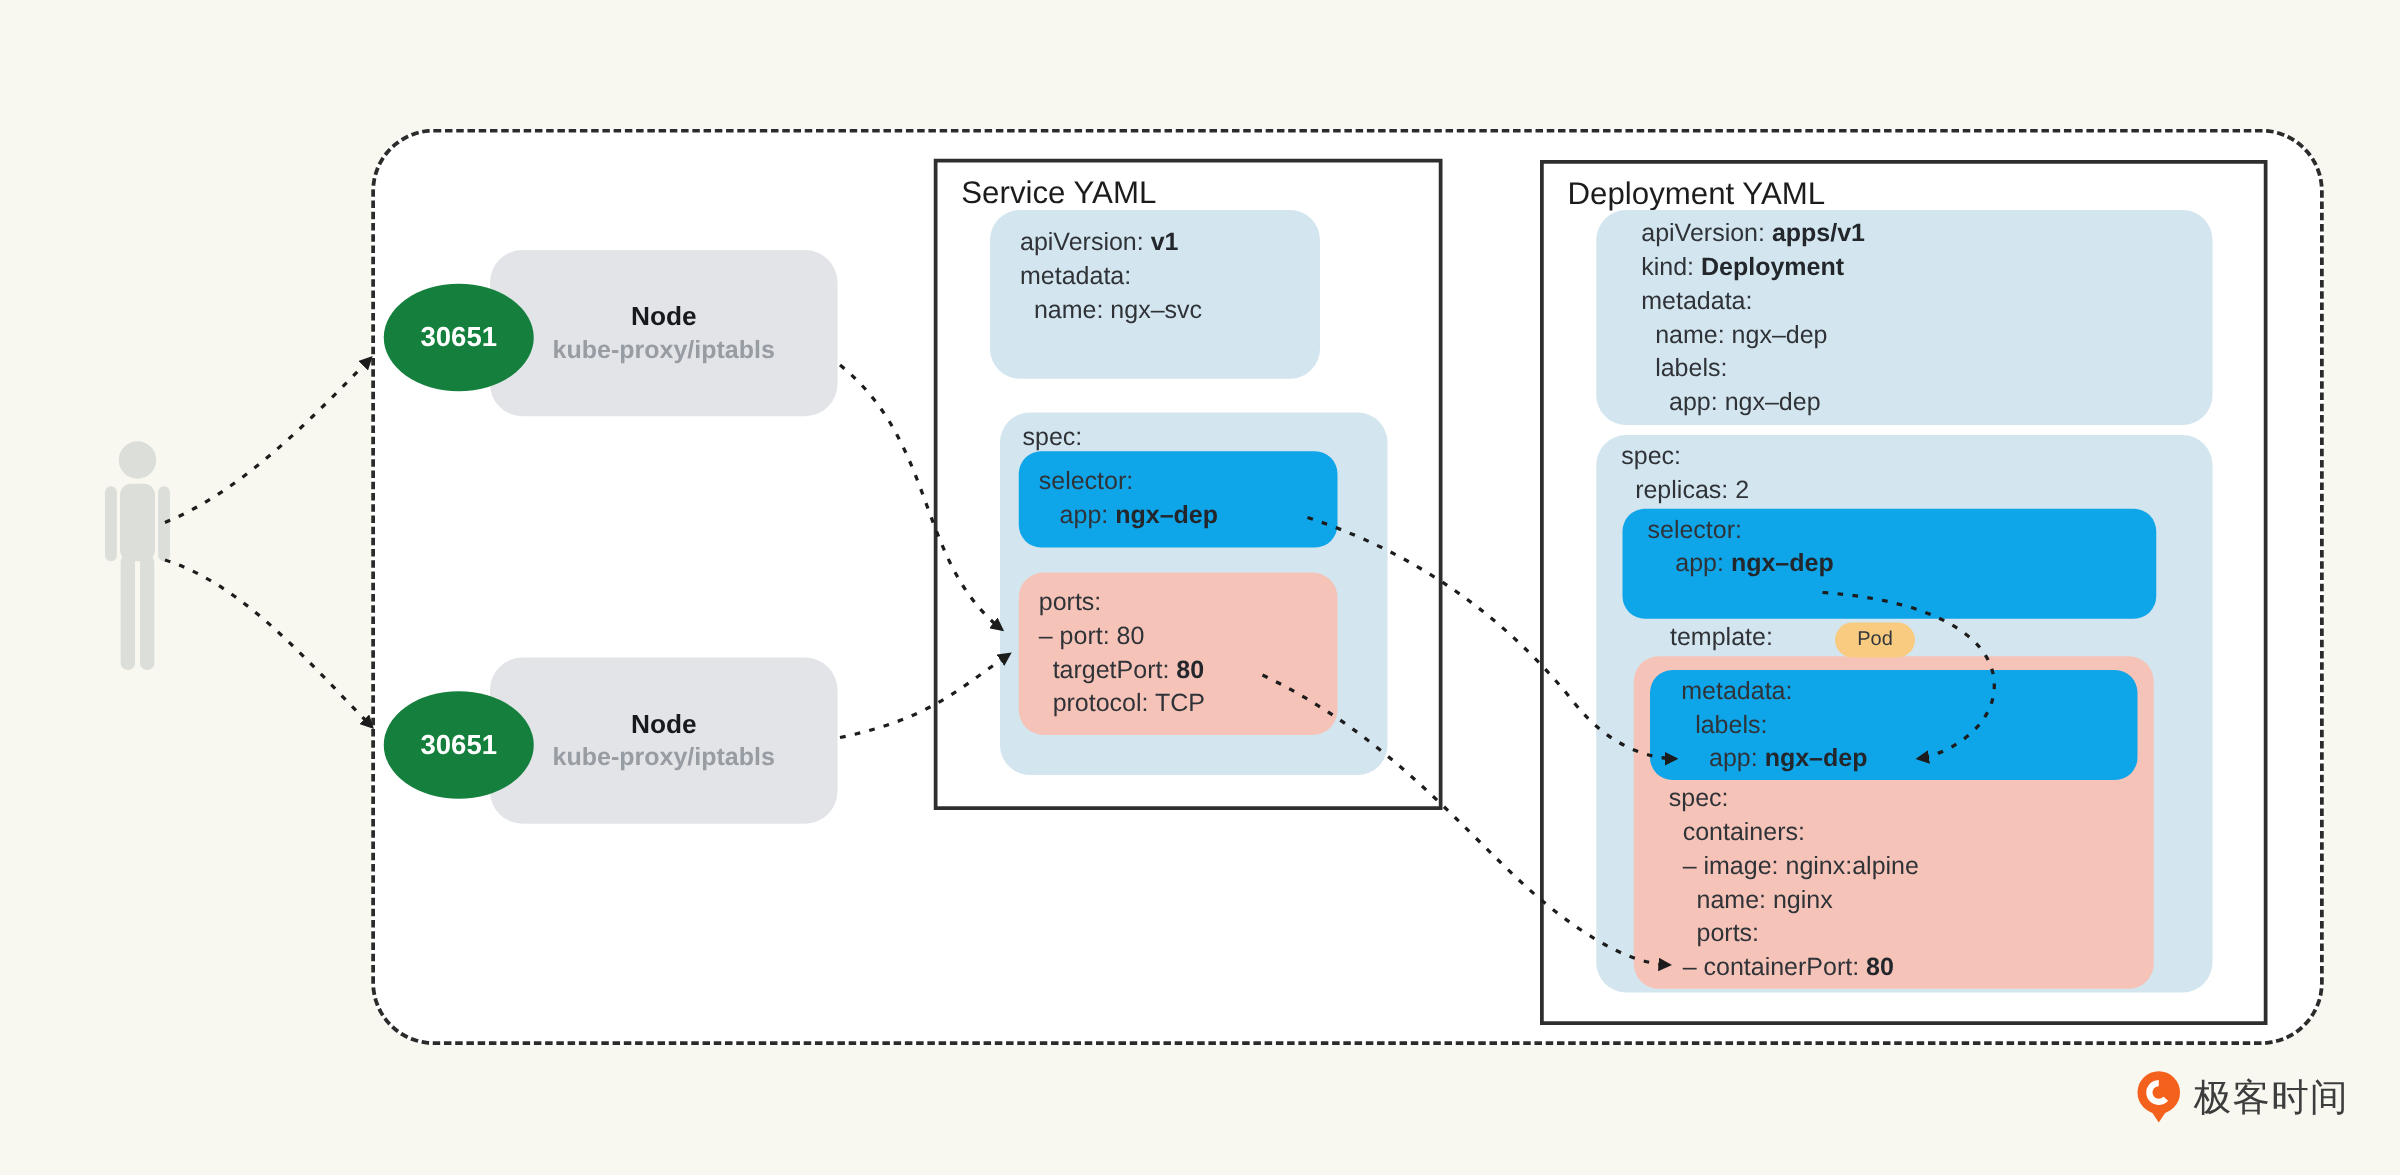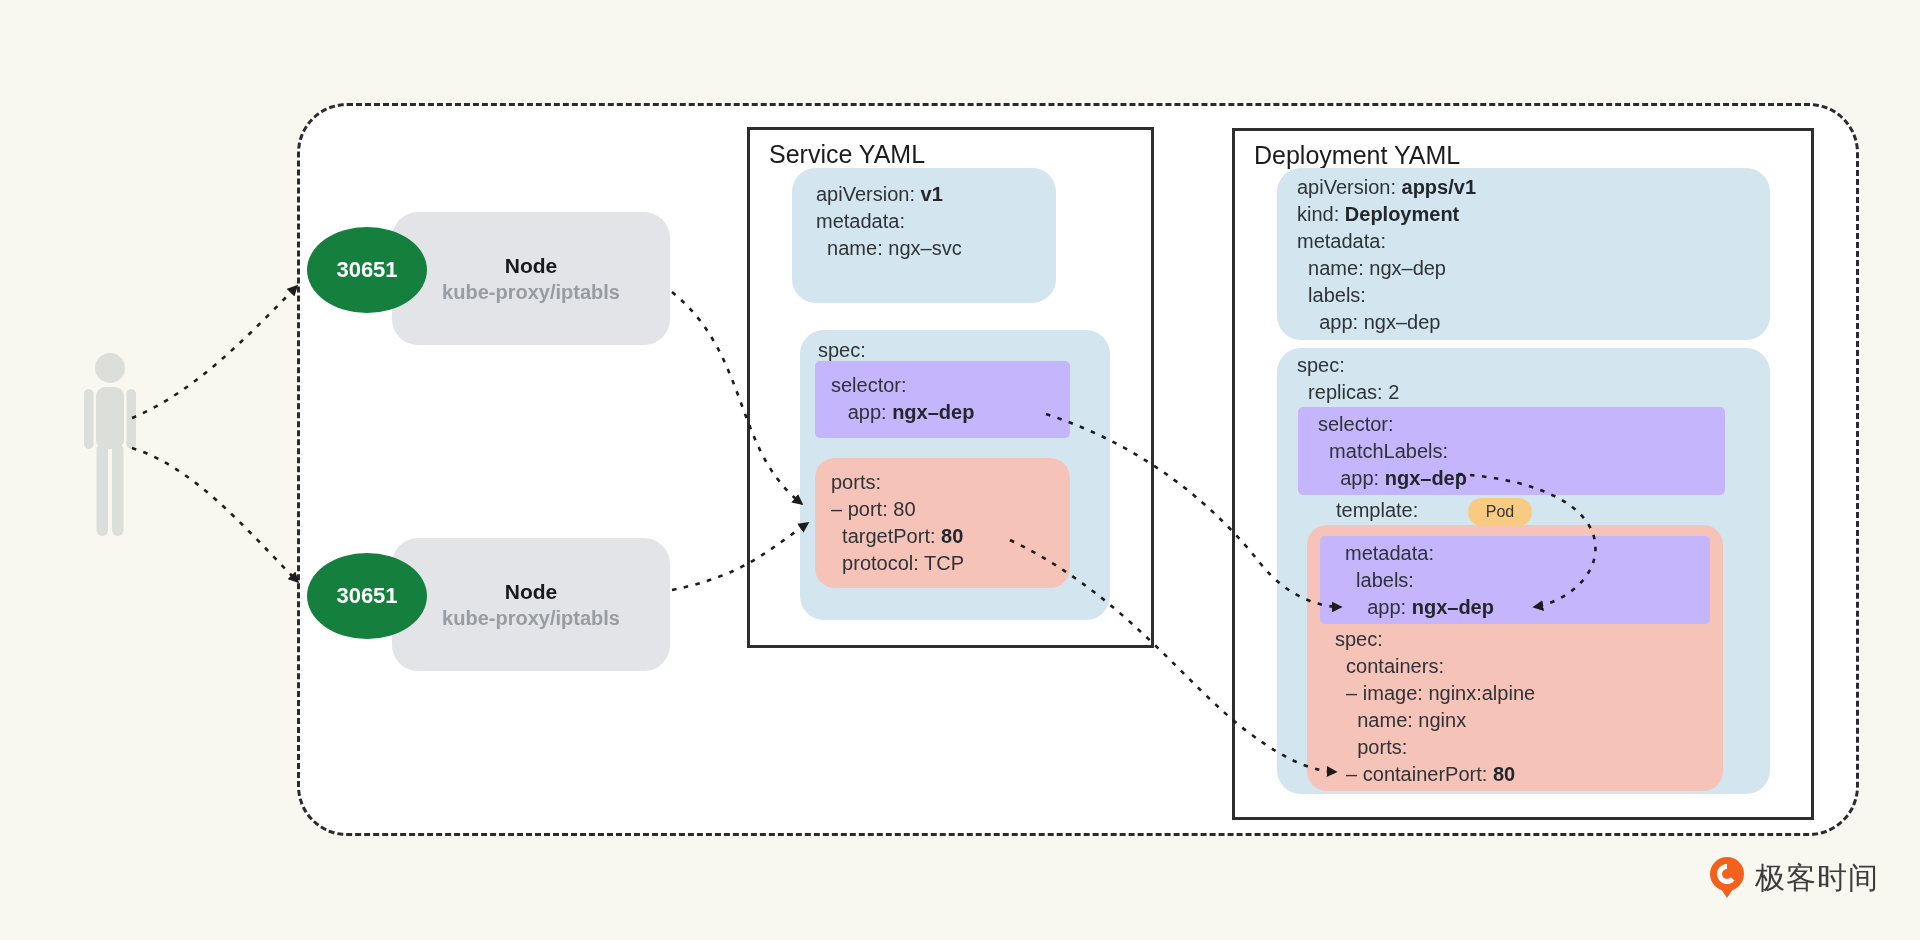--- a/index.html
+++ b/index.html
@@ -11,35 +11,35 @@
   }
   .abs{position:absolute;}
   
   #cluster-boundary{
     left:297px;top:103px;width:1556px;height:727px;
     background:#FFFFFF;border:3px dashed #2b2b2b;border-radius:50px;
   }
   
   .node-box{
     width:278px;height:133px;background:#E2E4E8;border-radius:26px;
-    display:flex;flex-direction:column;align-items:center;justify-content:center;gap:3px;margin-top:12px;
+    display:flex;flex-direction:column;align-items:center;justify-content:center;gap:3px;
   }
   .node-title{font-size:21px;font-weight:bold;color:#17191C;}
   .node-sub{font-size:20px;font-weight:bold;color:#989CA3;}
   .port-ellipse{
     width:120px;height:86px;background:#15803d;border-radius:50%;
     display:flex;align-items:center;justify-content:center;
     color:#fff;font-size:22px;font-weight:bold;z-index:5;
   }
   
   .panel{border:3px solid #2e2e2e;background:transparent;}
   .panel-title{font-size:25px;color:#1c1c1c;}
   
   .blue{background:#D3E5EE;border-radius:24px;}
-  .orange{background:#c4b5fd;border-radius:5px;}
+  .orange{background:#0ea5e9;border-radius:18px;}
   .pink{background:#F6C3B8;border-radius:20px;}
   .yline{white-space:pre;font-size:20px;line-height:27px;color:#2F3338;}
   .yline b{font-weight:bold;color:#23272C;}
   .pod-pill{
     width:64px;height:28px;background:#F8CB80;border-radius:14px;
     display:flex;align-items:center;justify-content:center;
     font-size:16px;color:#33373C;z-index:6;
   }
   #arrow-layer{left:0;top:0;z-index:50;pointer-events:none;}
   
@@ -97,37 +97,36 @@
   <div class="abs pink" style="left:815px;top:458px;width:255px;height:130px;padding:11px 0 0 16px;box-sizing:border-box;">
     <div class="yline"><span>ports:</span><b></b></div>
     <div class="yline"><span>– port: 80</span><b></b></div>
     <div class="yline"><span>  targetPort: </span><b>80</b></div>
     <div class="yline"><span>  protocol: TCP</span><b></b></div>
   </div>
 
   <div class="abs panel" style="left:1232px;top:128px;width:576px;height:686px;"></div>
   <div class="abs panel-title" style="left:1254px;top:141px;">Deployment YAML</div>
 
-  <div class="abs blue" style="left:1277px;top:168px;width:493px;height:172px;padding:6px 0 0 20px;box-sizing:border-box;">
+  <div class="abs blue" style="left:1277px;top:168px;width:493px;height:172px;padding:6px 0 0 36px;box-sizing:border-box;">
     <div class="yline"><span>apiVersion: </span><b>apps/v1</b></div>
     <div class="yline"><span>kind: </span><b>Deployment</b></div>
     <div class="yline"><span>metadata:</span><b></b></div>
     <div class="yline"><span>  name: ngx–dep</span><b></b></div>
     <div class="yline"><span>  labels:</span><b></b></div>
     <div class="yline"><span>    app: ngx–dep</span><b></b></div>
   </div>
 
   <div class="abs blue" style="left:1277px;top:348px;width:493px;height:446px;padding:4px 0 0 20px;box-sizing:border-box;">
     <div class="yline"><span>spec:</span><b></b></div>
     <div class="yline"><span>  replicas: 2</span><b></b></div>
   </div>
 
   <div class="abs orange" style="left:1298px;top:407px;width:427px;height:88px;padding:4px 0 0 20px;box-sizing:border-box;">
     <div class="yline"><span>selector:</span><b></b></div>
-    <div class="yline"><span>  matchLabels:</span><b></b></div>
     <div class="yline"><span>    app: </span><b>ngx–dep</b></div>
   </div>
 
   <div class="abs yline" style="left:1308px;top:497px;margin-left:28px;">template:</div>
 
   <div class="abs pod-pill" style="left:1468px;top:498px;">
     <span>Pod</span>
   </div>
 
   <div class="abs pink" style="left:1307px;top:525px;width:416px;height:266px;"></div>

